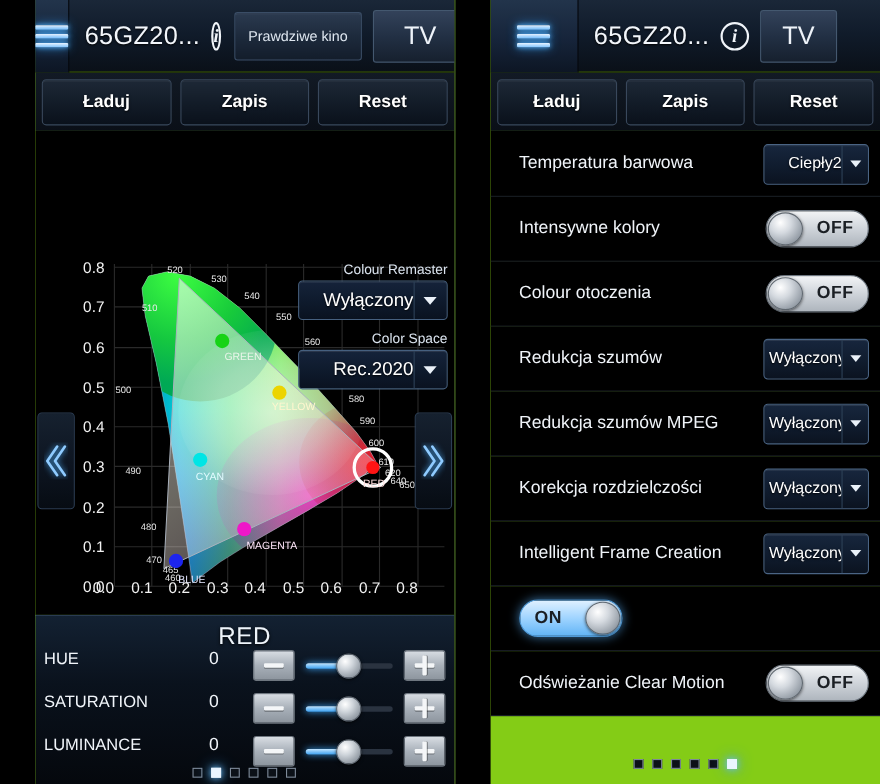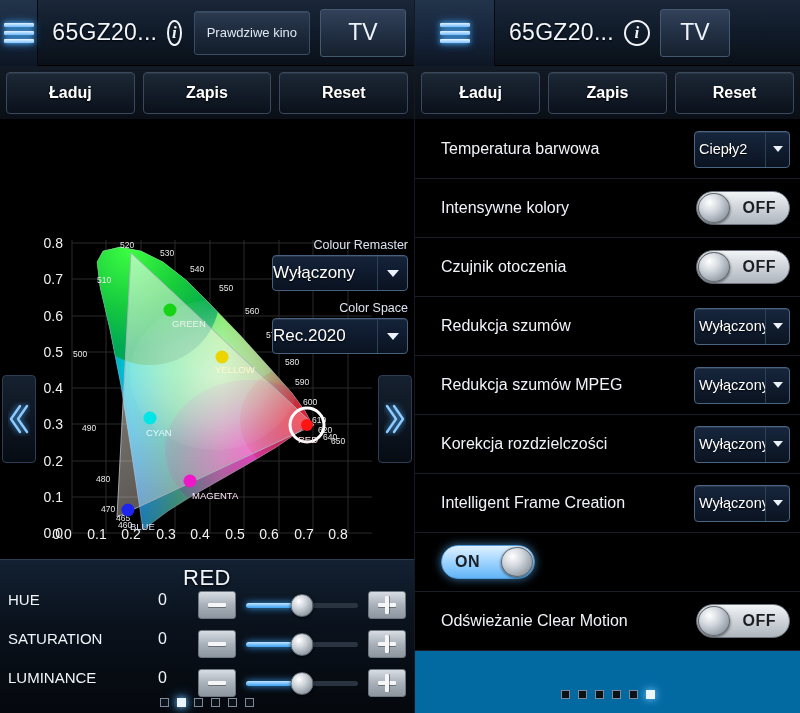--- a/index.html
+++ b/index.html
@@ -5,21 +5,21 @@
   * { box-sizing: border-box; margin: 0; padding: 0; }
   body {
     width: 800px; height: 713px;
     background: #000;
     font-family: "Liberation Sans", sans-serif;
     overflow: hidden;
   }
   .app { display: flex; width: 800px; height: 713px; }
 
   
-  .panel { position: relative; height: 713px; background: #0369a1; overflow: hidden; }
+  .panel { position: relative; height: 713px; background: #84cc16; overflow: hidden; margin-left: 32px; }
   .panel-left  { width: 415px; border-right: 1px solid #151a22; }
   .panel-right { width: 385px; }
 
   
   .header {
     height: 66px;
     background: linear-gradient(180deg, #1a2738 0%, #101b2a 48%, #0a1018 100%);
     display: flex; align-items: center;
     border-bottom: 1px solid #000;
     position: relative;
@@ -105,21 +105,21 @@
     color: #dbe4ef; font-size: 12.5px; text-align: right;
     margin-bottom: 3px; text-shadow: 0 1px 2px #000;
   }
   .dd-box {
     width: 136px; height: 36px; display: flex; align-items: center;
     background: linear-gradient(180deg, #15233a 0%, #0e1a2c 55%, #0a1220 100%);
     border: 1px solid #46607f; border-radius: 4px;
     box-shadow: inset 0 1px 0 rgba(255,255,255,.09);
   }
   .dd-value {
-    flex: 1; text-align: left; color: #fff; font-size: 17px;
+    flex: 1; text-align: right; color: #fff; font-size: 17px;
     text-shadow: 0 1px 2px #000; overflow: hidden; white-space: nowrap;
   }
   .dd-caret {
     width: 30px; display: flex; align-items: center; justify-content: center;
     border-left: 1px solid #2d4157; height: 100%;
   }
   .caret-tri {
     width: 0; height: 0; border-left: 6px solid transparent;
     border-right: 6px solid transparent; border-top: 7px solid #eaf1f8;
   }
@@ -536,21 +536,21 @@
 
       <div class="set-row">
         <div class="set-label">Intensywne kolory</div>
         <div class="toggle off">
           <span class="toggle-knob"></span>
           <span class="toggle-text">OFF</span>
         </div>
       </div>
 
       <div class="set-row">
-        <div class="set-label">Czujnik otoczenia</div>
+        <div class="set-label">Colour otoczenia</div>
         <div class="toggle off">
           <span class="toggle-knob"></span>
           <span class="toggle-text">OFF</span>
         </div>
       </div>
 
       <div class="set-row">
         <div class="set-label">Redukcja szumów</div>
         <div class="set-dd">
           <div class="dd-value">Wyłączony</div>

